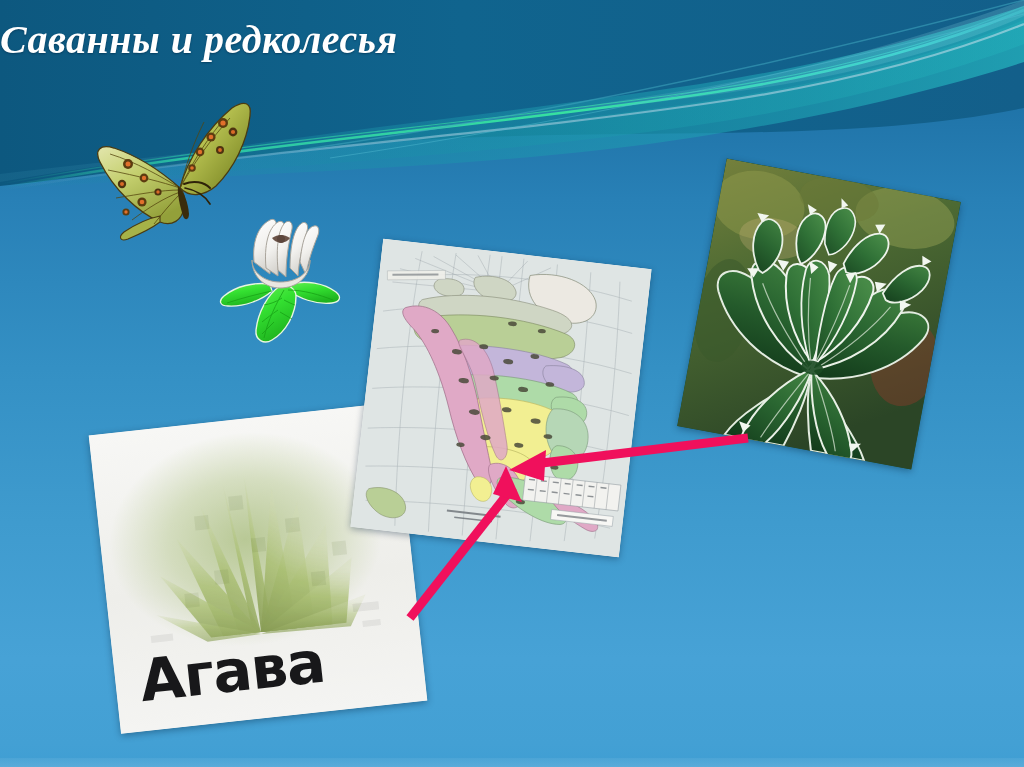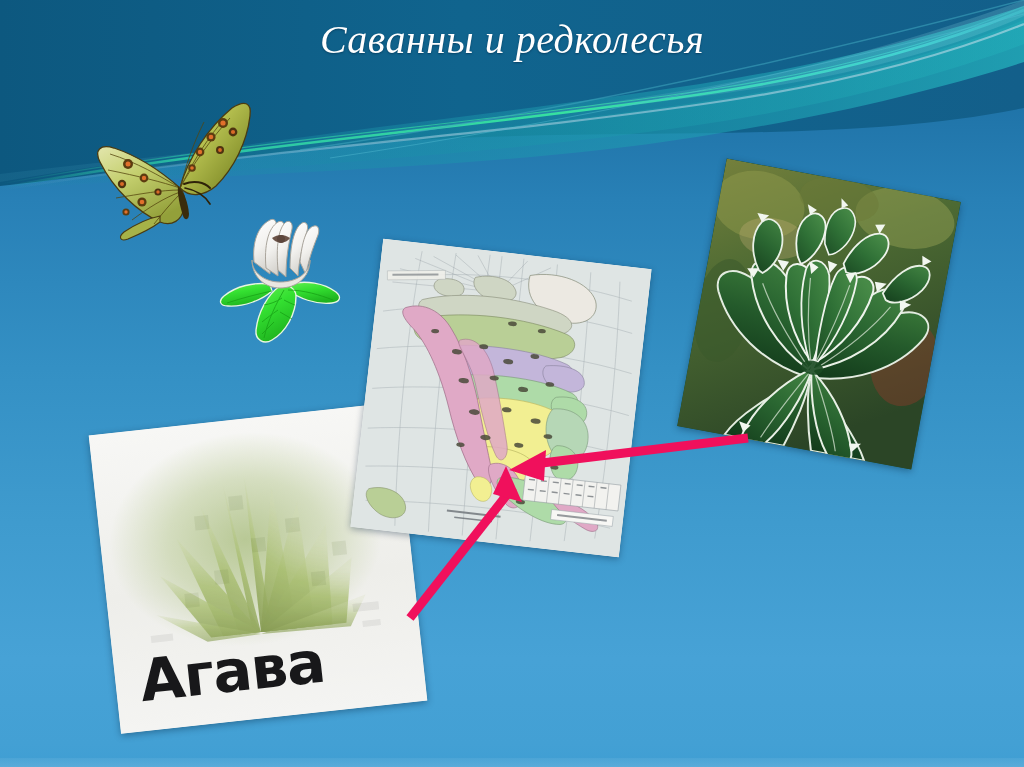--- a/index.html
+++ b/index.html
@@ -37,24 +37,23 @@
     height: 190px;
     pointer-events: none;
   }
 
   
   #title {
     position: absolute;
     left: 0;
     top: 16px;
     width: 1024px;
-    text-align: center;
     font-family: "Liberation Serif", "DejaVu Serif", serif;
     font-style: italic;
-    font-weight: normal;
+    font-weight: bold;
     font-size: 40px;
     letter-spacing: 0.5px;
     color: #ffffff;
     text-shadow: 0 1px 2px rgba(0,40,70,0.55);
     white-space: nowrap;
     z-index: 30;
   }
 
   
   .obj { position: absolute; }

